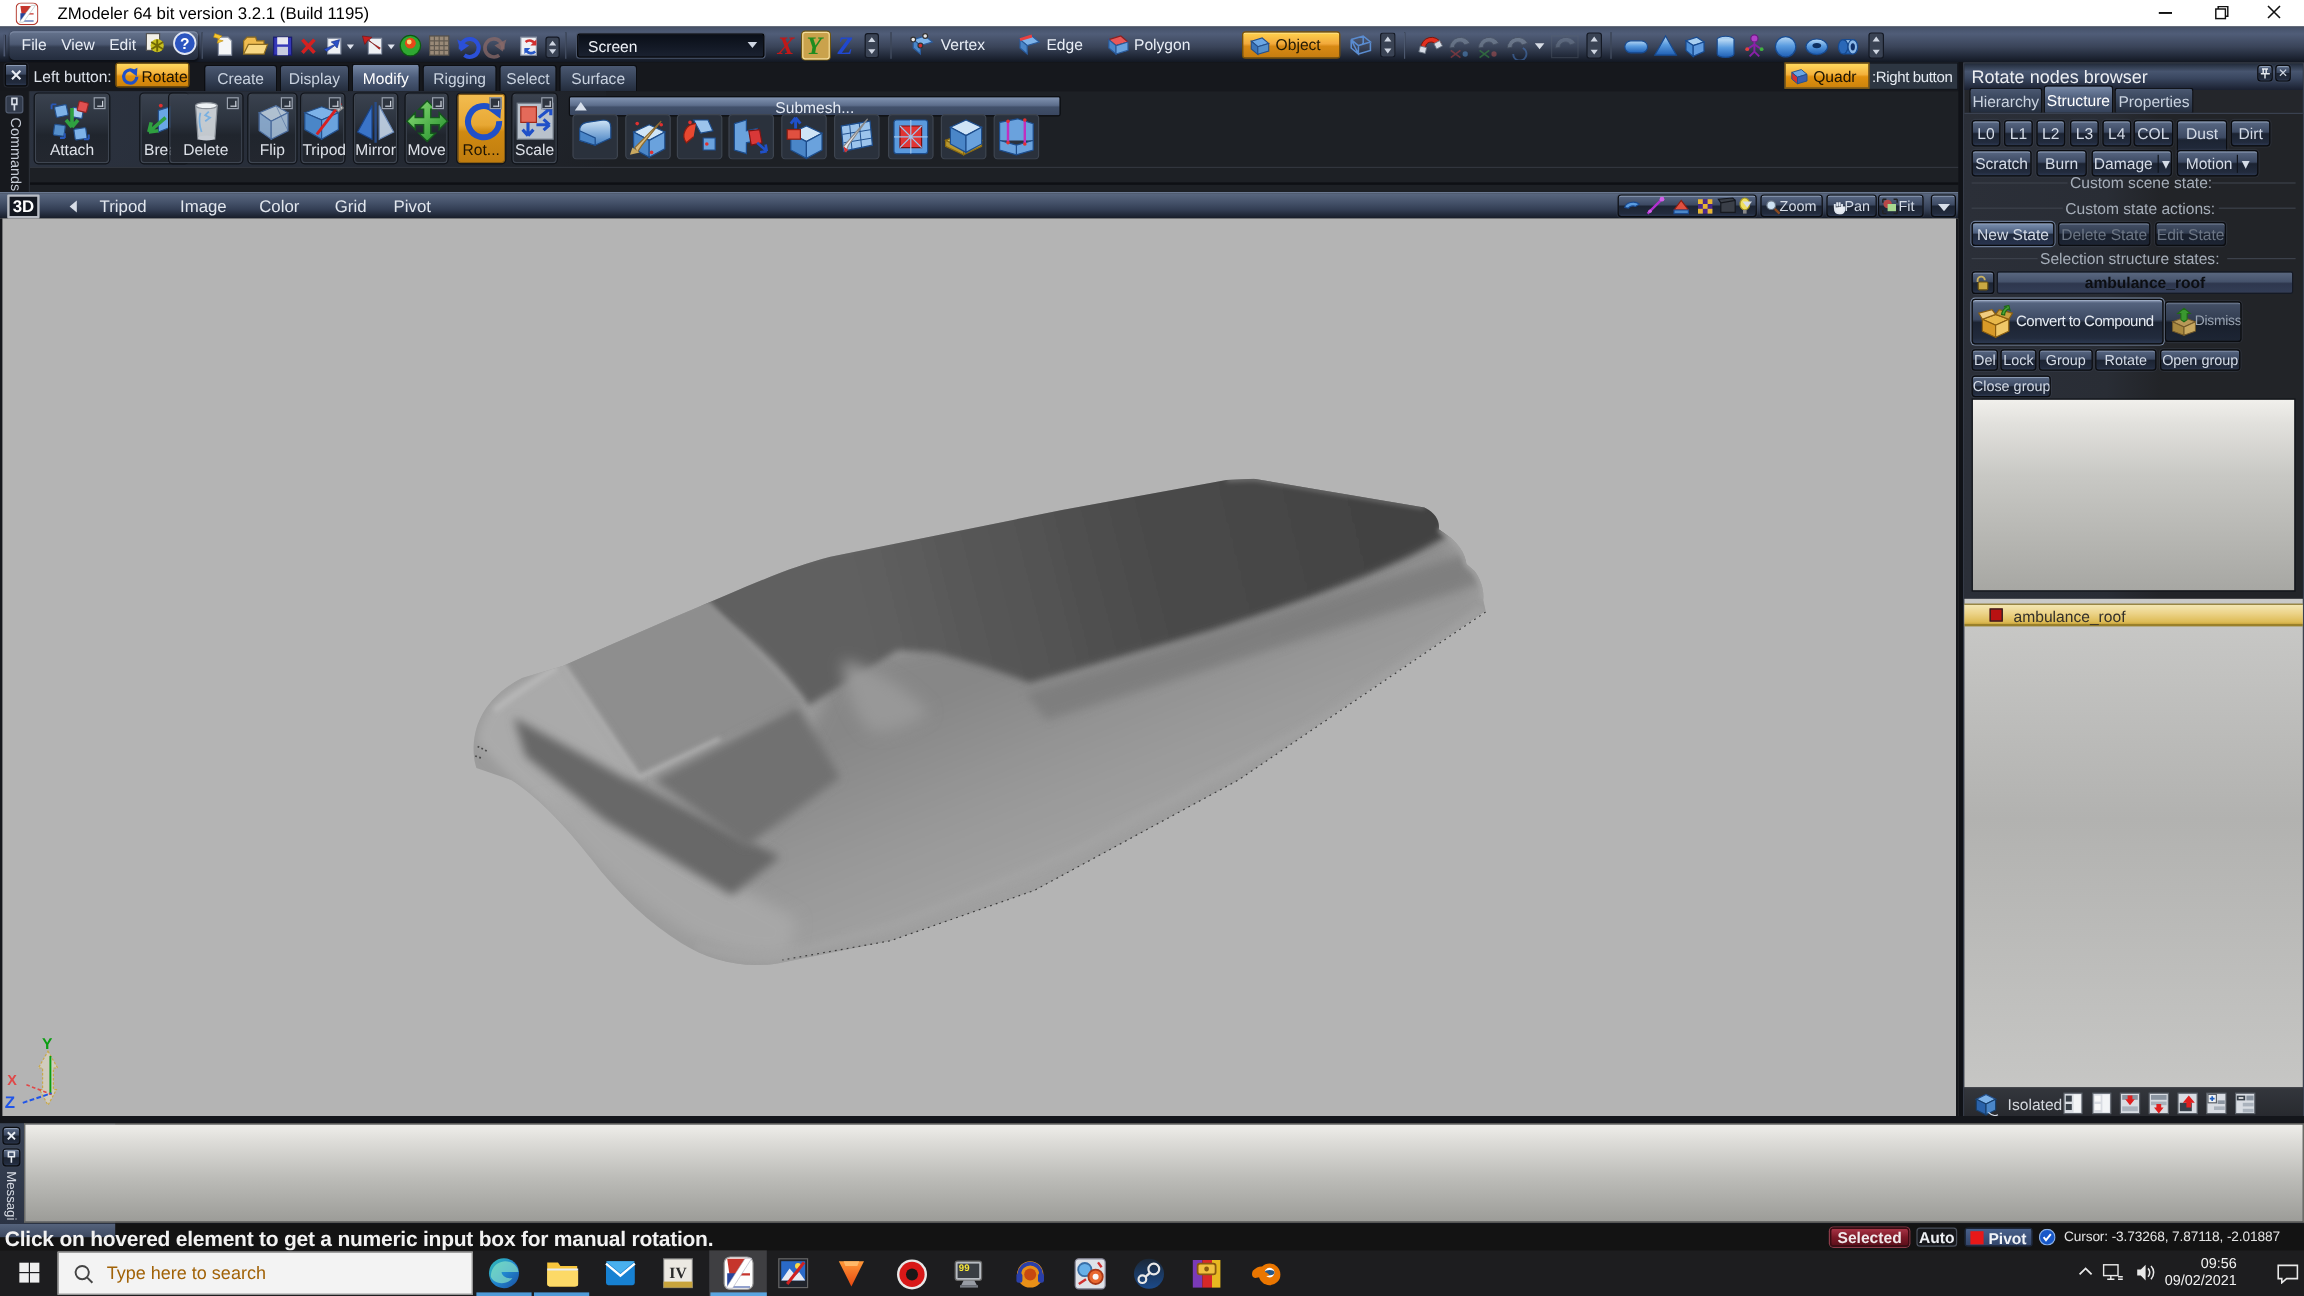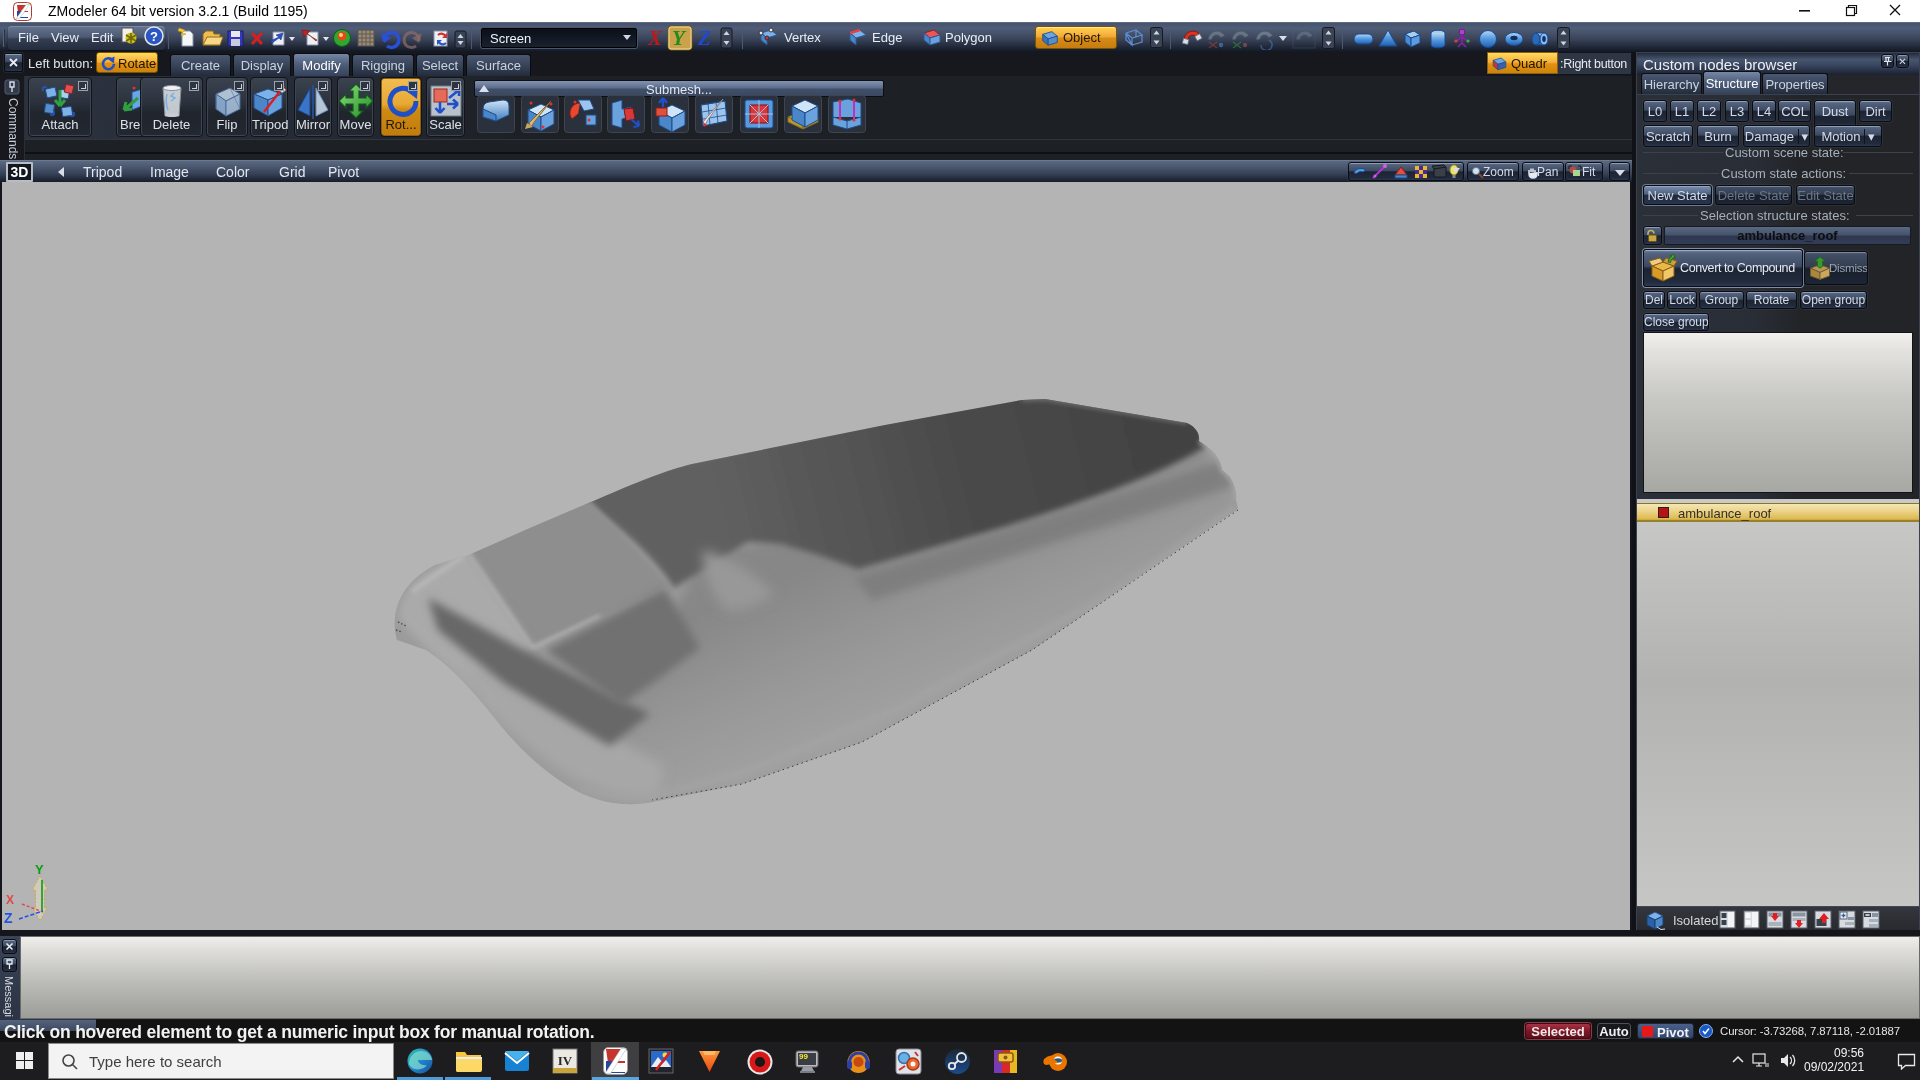--- a/index.html
+++ b/index.html
@@ -558,21 +558,21 @@
     <text x="6" y="904" font-size="12" font-weight="bold" fill="#e04848" font-family="Liberation Sans">X</text>
     <path d="M22 904 L43 912" stroke="#e04848" stroke-width="1.4" stroke-dasharray="3 2"></path>
     <text x="4" y="923" font-size="14" font-weight="bold" fill="#2055e8" font-family="Liberation Sans">Z</text>
     <path d="M19 919 L43 911" stroke="#2055e8" stroke-width="1.6" stroke-dasharray="4 2"></path>
   </g>
 </svg>
 </div>
 <div class="abs" style="left:1632px;top:52px;width:288px;height:883px;background:#101217;">
 <div class="abs" style="left:4px;top:0;width:284px;height:883px;background:#24262b;border:1px solid #3a4150;">
   <div class="abs" style="left:0;top:0;width:282px;height:22px;background:linear-gradient(180deg,#222b3a 0%,#47556f 30%,#3a4760 55%,#1a2030 100%);">
-    <div class="abs" style="left:6px;top:3px;font-size:15px;color:#eceef2;">Custom nodes browser</div>
+    <div class="abs" style="left:6px;top:3px;font-size:15px;color:#eceef2;">Rotate nodes browser</div>
     <div class="dbtn" style="left:244px;top:1px;width:13px;height:14px;"><svg width="11" height="12" viewBox="0 0 11 12" style="margin-top:1px;">
               <path d="M3 1.5 h5 M4 1.5 v4 h2.5 v-4 M2 5.5 h7.5 M5.5 5.5 v4" stroke="#e6eaf0" stroke-width="1.2" fill="none"></path>
             </svg></div>
     <div class="dbtn" style="left:259px;top:1px;width:13px;height:14px;font-size:10px;line-height:13px;">✕</div>
   </div>
   <div class="tab" style="left:4px;top:20px;width:61px;height:21px;line-height:21px;">Hierarchy</div>
   <div class="tab act" style="left:66px;top:18px;width:58px;height:23px;line-height:23px;">Structure</div>
   <div class="tab" style="left:125px;top:20px;width:66px;height:21px;line-height:21px;">Properties</div>
   <div class="abs" style="left:0;top:41px;width:282px;height:812px;background:linear-gradient(90deg,#2b2f38 0%,#292d35 42%,#222428 58%,#222428 100%);border-top:1px solid #3a4150;">
     <div class="dbtn" style="left:6px;top:5px;width:24px;height:22px;line-height:21px;">L0</div>
@@ -731,21 +731,21 @@
     <rect x="0" y="0" width="8" height="8" fill="#efefef"></rect>
         <rect x="9" y="0" width="8" height="8" fill="#efefef"></rect>
     <rect x="0" y="9" width="8" height="8" fill="#efefef"></rect>
         <rect x="9" y="9" width="8" height="8" fill="#efefef"></rect>
   </svg>
   <div class="abs" style="left:48px;top:1px;width:346px;height:36px;background:#f3f3f3;border:1px solid #8a8a8a;">
     <svg class="abs" style="left:12px;top:9px;" width="18" height="18" viewBox="0 0 18 18">
           <circle cx="7.5" cy="7.5" r="5.5" fill="none" stroke="#444" stroke-width="1.6"></circle>
           <path d="M11.5 11.5 L16 16" stroke="#444" stroke-width="1.6"></path>
         </svg>
-    <div class="abs" style="left:40px;top:9px;font-size:15px;color:#404040;">Type here to search</div>
+    <div class="abs" style="left:40px;top:9px;font-size:15px;color:#a16207;">Type here to search</div>
   </div>
   <div class="abs" style="left:591px;top:0;width:48px;height:38px;background:#3f3f42;"></div>
   <div class="abs" style="left:397px;top:35px;width:46px;height:3px;background:#4f9bd8;"></div>
   <div class="abs" style="left:445px;top:35px;width:46px;height:3px;background:#4f9bd8;"></div>
   <div class="abs" style="left:592px;top:35px;width:47px;height:3px;background:#5aa5e0;"></div>
   <svg class="abs" style="left:406px;top:5px;" width="28" height="28" viewBox="0 0 28 28">
     <defs>
           <linearGradient id="edg" x1="0" y1="0" x2="1" y2="1">
             <stop offset="0" stop-color="#35c1b2"></stop>
             <stop offset="0.5" stop-color="#2187d0"></stop>

